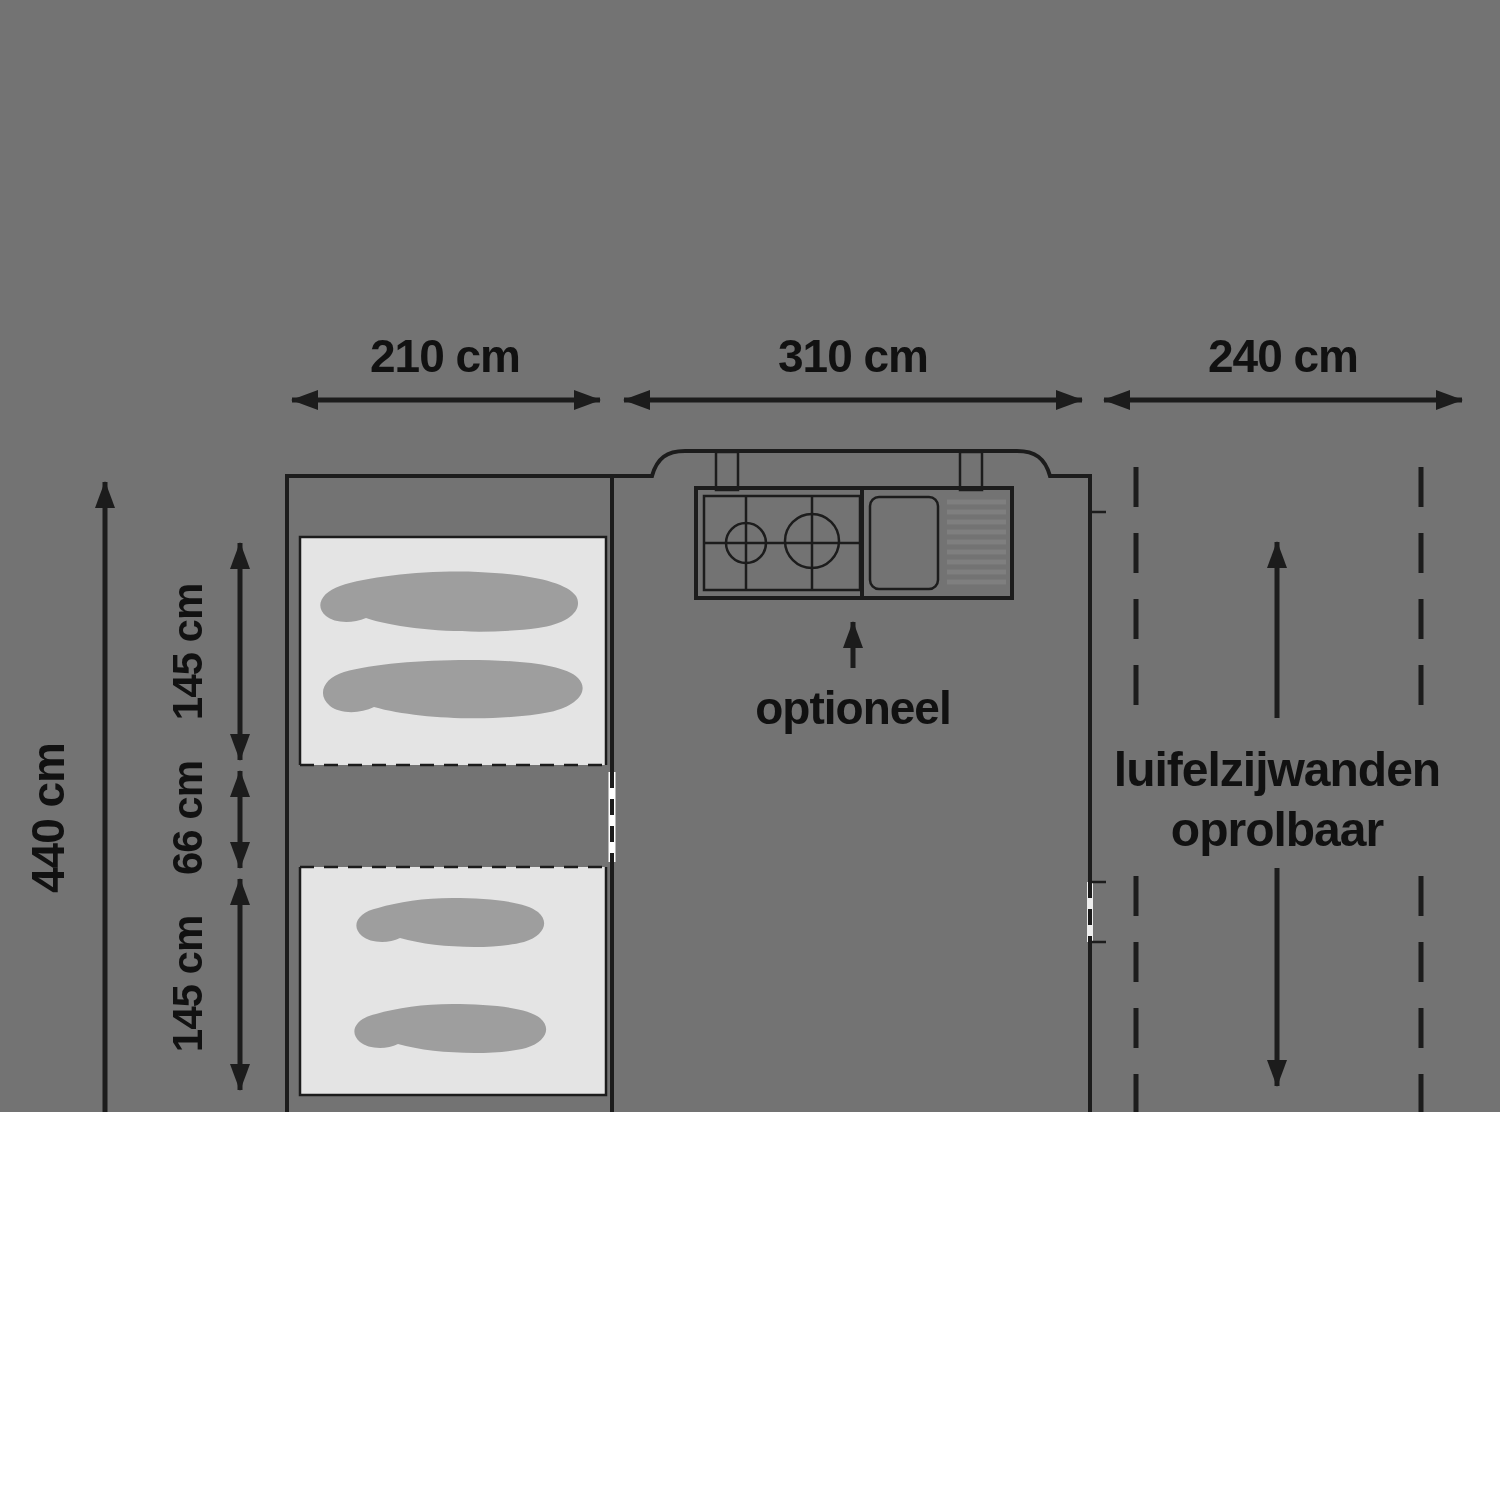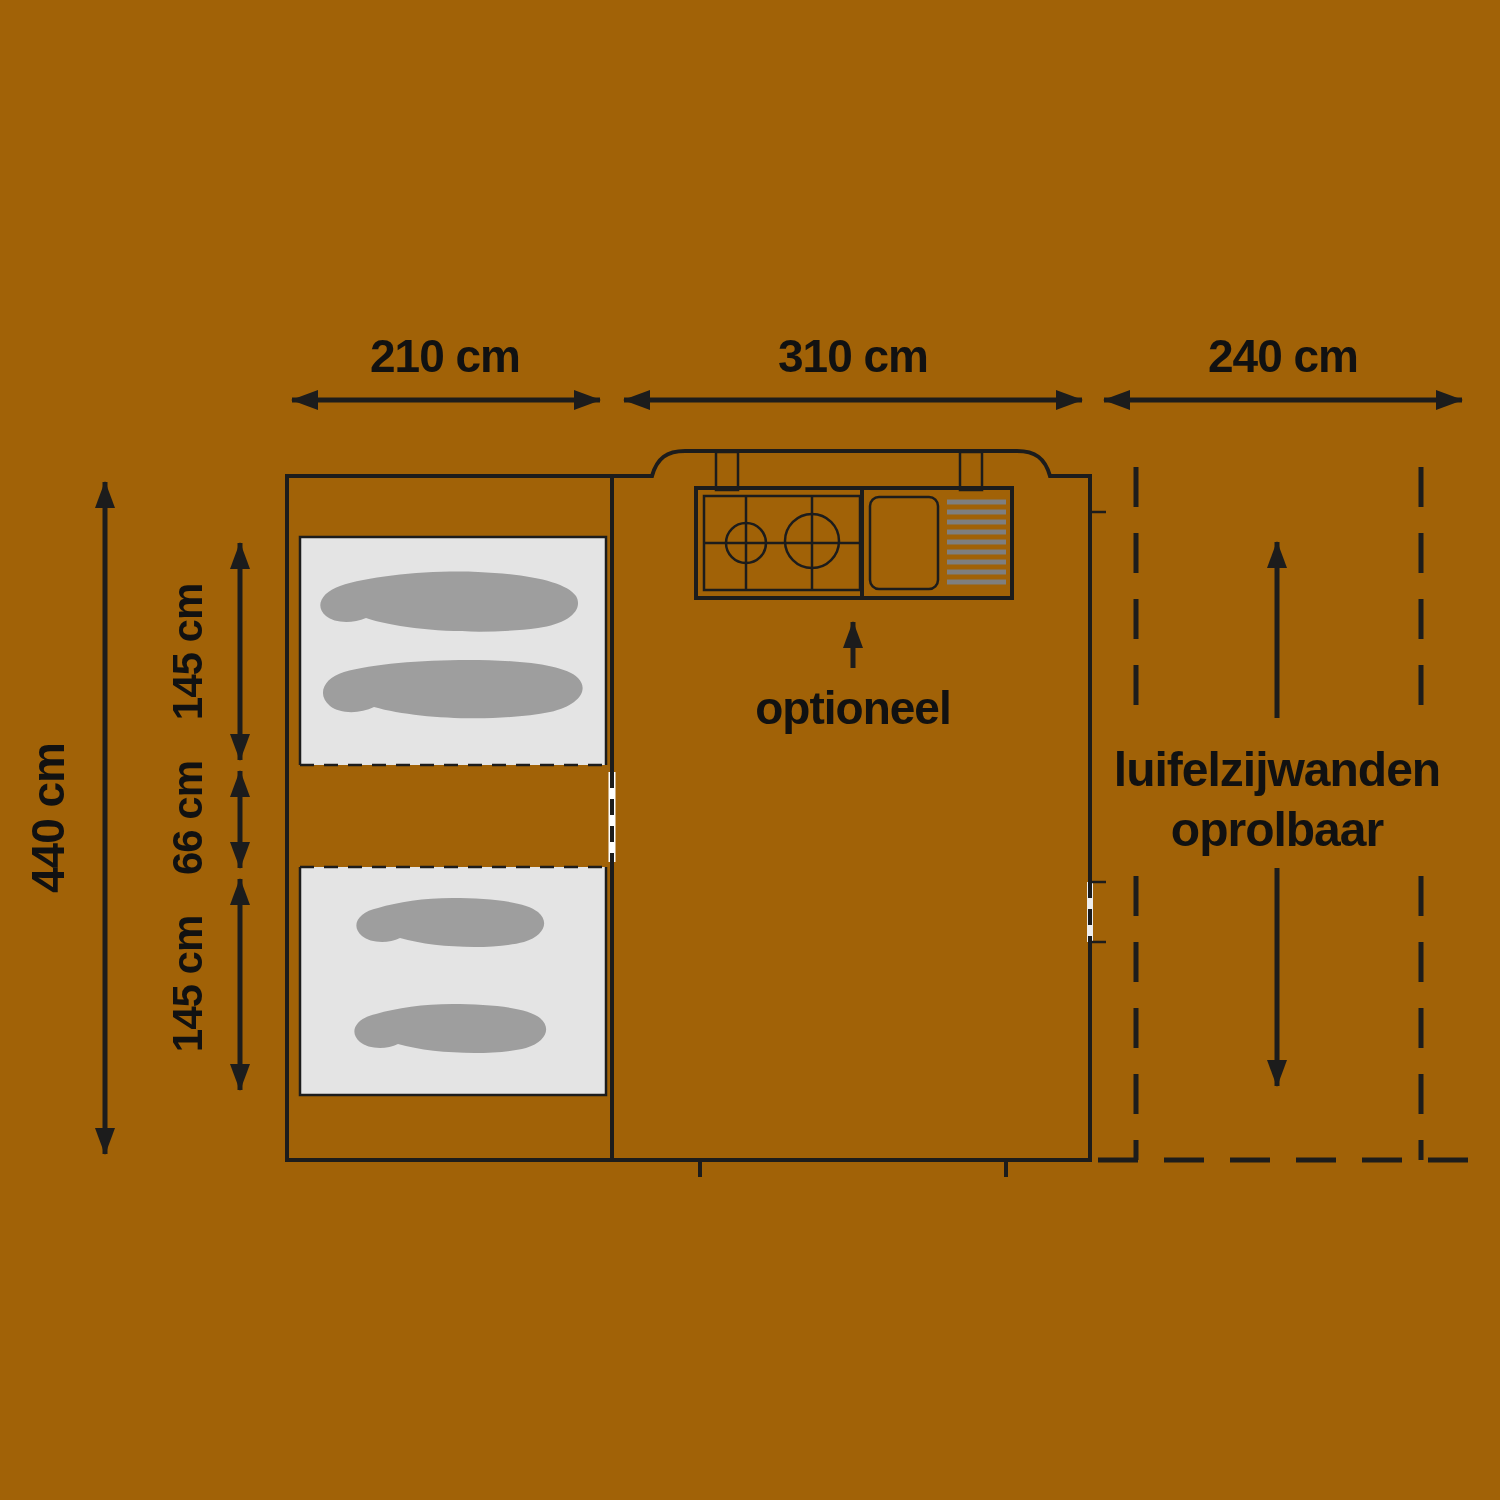--- a/index.html
+++ b/index.html
@@ -1,16 +1,16 @@
 <!DOCTYPE html>
 <html><head>
 <meta charset="utf-8">
 <style>
   html,body{margin:0;padding:0;background:#ffffff;}
-  .page{position:relative;width:1500px;height:1500px;background:#a16207;overflow:hidden;
+  .page{position:relative;width:1500px;height:1112px;background:#737373;overflow:hidden;
         font-family:"Liberation Sans", sans-serif;}
   svg{display:block;}
   .ln{stroke:#1c1c1c;}
   .dimline{stroke:#1c1c1c;stroke-width:5;fill:none;}
   .thick{stroke-width:4;fill:none;}
   .thin{stroke-width:2.5;fill:none;}
   .dashbig{stroke:#1c1c1c;stroke-width:5;fill:none;stroke-dasharray:40 26;}
   .dashmid{stroke:#1c1c1c;stroke-width:4;fill:none;stroke-dasharray:16 11;}
   .dim-label{font-size:46px;font-weight:700;fill:#111111;letter-spacing:-1px;
              font-family:"Liberation Sans", sans-serif;}

